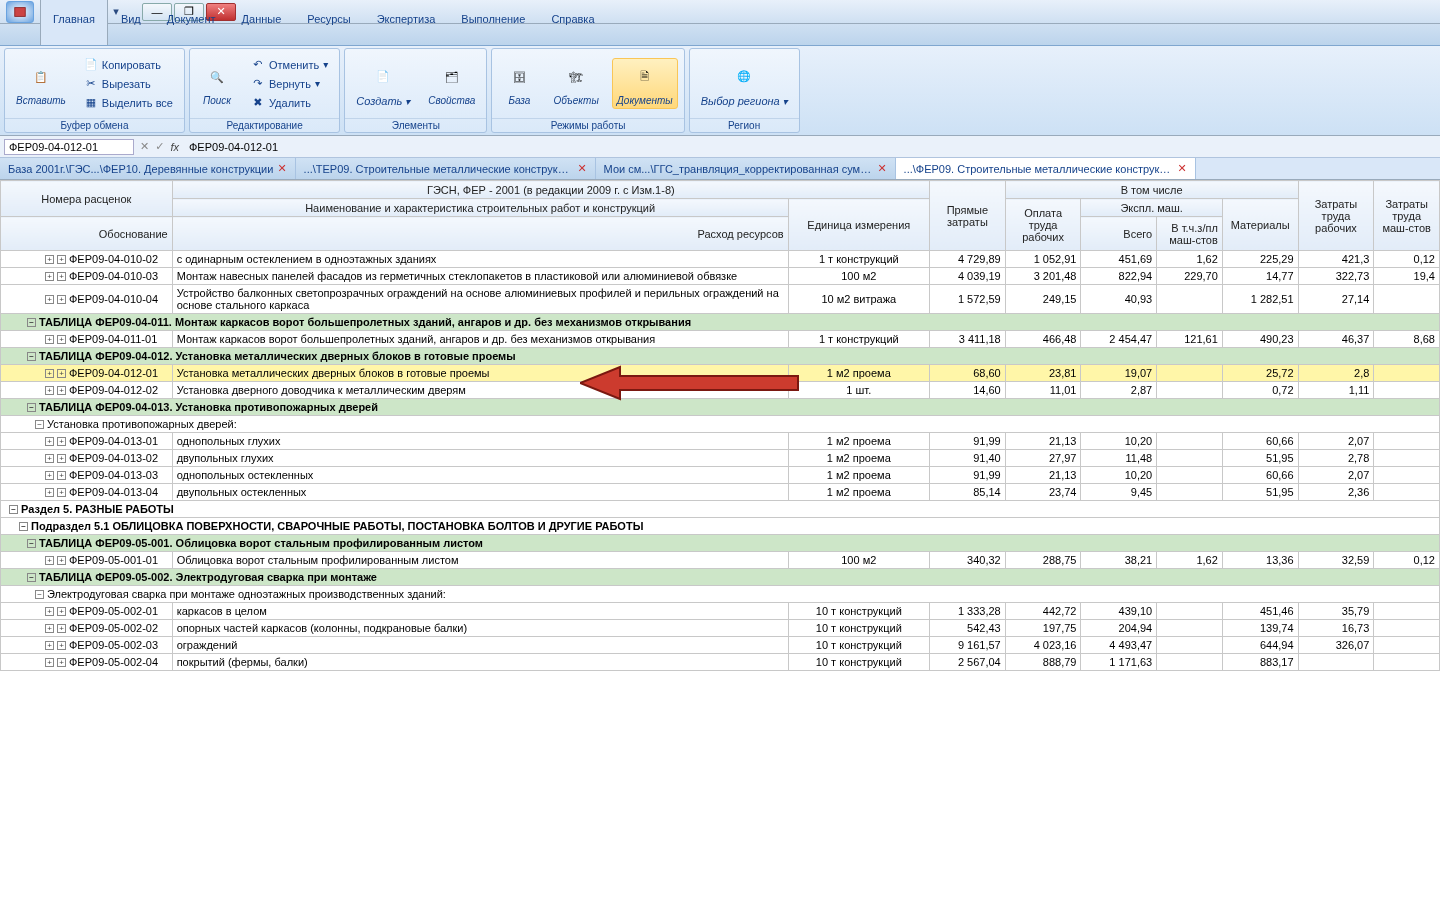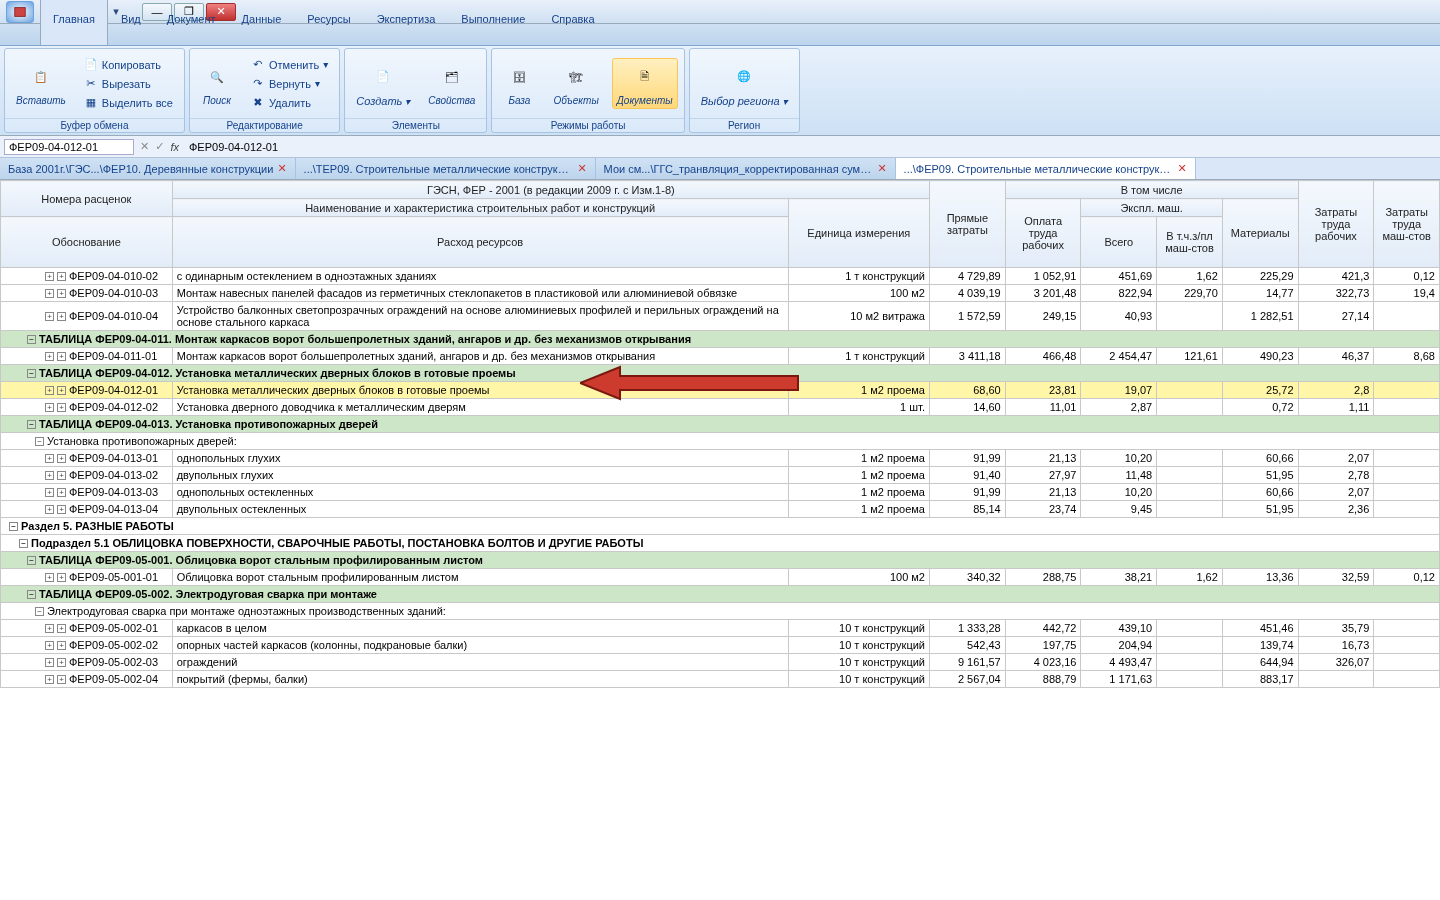--- a/index.html
+++ b/index.html
@@ -41,36 +41,36 @@
 .doc-tab { display:flex; align-items:center; gap:4px; padding: 0 8px; border-right:1px solid #a8c3e2; font-size:10px; color:#15428b; background:linear-gradient(#d0e2f4,#bcd4ec); max-width: 300px; }
 .doc-tab.active { background:#fff; }
 .doc-tab .x { color:#c33; cursor:pointer; }
 .doc-tab span:first-child { white-space:nowrap; overflow:hidden; text-overflow:ellipsis; }
 
 .grid-wrap { position:absolute; top: 180px; left:0; right:0; bottom:0; background:#fff; overflow:hidden; }
 table.grid { border-collapse: collapse; width: 100%; table-layout:fixed;border-radius:19px; }
 table.grid th, table.grid td { border: 1px solid #c8c8c8; padding: 2px 4px; font-size:11px; vertical-align: middle; }
 table.grid th { background: linear-gradient(#f4f8fd,#e2ecf8); color:#222; font-weight:normal; text-align:center; }
 table.grid td.num { text-align:right; }
-table.grid td.ctr { text-align:right;margin-top:37px; }
+table.grid td.ctr { text-align:center;margin-top:37px; }
 .row-section { background: #fff; font-weight:bold; }
 .row-green { background: #cde6c8; font-weight:bold; }
 .row-sel { background: #fff6a8; }
 .tree-cell { display:flex; align-items:center; gap:2px; }
 .tree-ind { display:inline-block; }
 .tree-tw { width:9px; height:9px; border:1px solid #888; font-size:8px; line-height:7px; text-align:center; color:#444; display:inline-block; cursor:pointer; margin-right:1px; }
 .arrow { position:absolute; z-index:10; pointer-events:none; }
 
 col.c-code { width: 170px; }
 col.c-name { width: 610px; }
 col.c-unit { width: 140px; }
 col.c-n { width: 75px; }
 col.c-n2 { width: 65px; }
 thead th { height: 18px; }
-thead tr.h2 th { height: 51px; }
+thead tr.h2 th { height: 34px; text-align: right; }
 </style>
 </head>
 <body>
 
 <div class="title-bar">
   <div class="orb">
       <svg viewBox="0 0 16 16">
         <rect x="2" y="3" width="12" height="10" fill="#c44" stroke="#822"></rect>
       </svg>
     </div>

